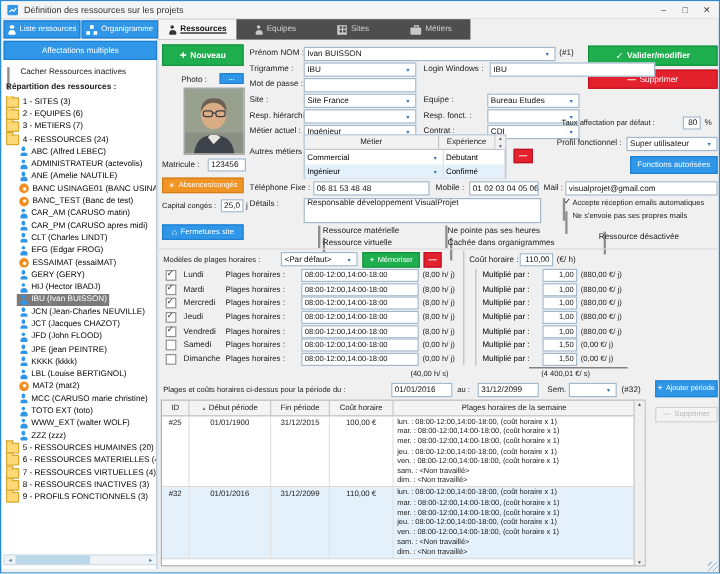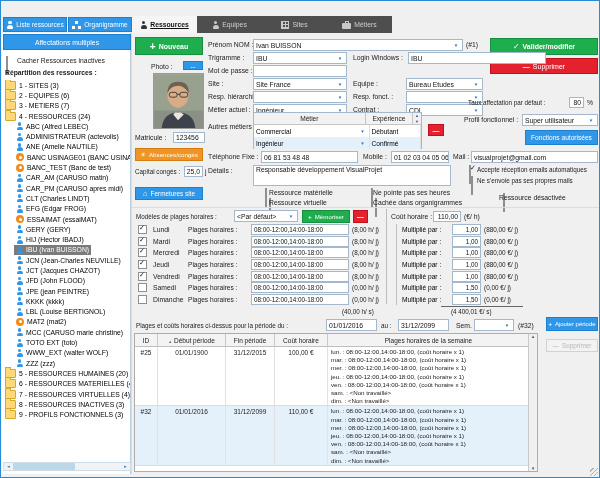--- a/index.html
+++ b/index.html
@@ -96,20 +96,30 @@
   .hsthumb{width:62px;height:7px;background:#bcd6ea;border-radius:1px;}
   .grip{right:1px;bottom:1px;width:8px;height:8px;background:repeating-linear-gradient(135deg,transparent 0 2px,#9ab8d0 2px 3px);}
   .divline{background:#dcdcdc;}
 </style>
 </head>
 <body>
 
 <div class="win">
 
   
+  <div class="b titlebar">
+    <svg class="b" style="left:5px;top:3px" width="9" height="9">
+        <rect width="9" height="9" rx="1.5" fill="#2f96e8"></rect>
+        <polyline points="2,6 4,4 5.5,5.5 7.5,2.5" stroke="#fff" stroke-width="1" fill="none"></polyline>
+      </svg>
+    <span class="b title" style="left:19px;top:3px">Définition des ressources sur les projets</span>
+    <div class="b wbtn" style="left:543px;top:0">–</div>
+    <div class="b wbtn" style="left:561px;top:0">□</div>
+    <div class="b wbtn" style="left:579px;top:0">✕</div>
+  </div>
 
   
   <div class="b btn blue topbtn" style="left:2px;top:16px;width:64px;height:15px">
     <span class="icp" style="color:#fff"></span>
     <span>Liste ressources</span>
   </div>
   <div class="b btn blue topbtn" style="left:67px;top:16px;width:64px;height:15px">
     <span class="ic-org"></span>
     <span>Organigramme</span>
   </div>

